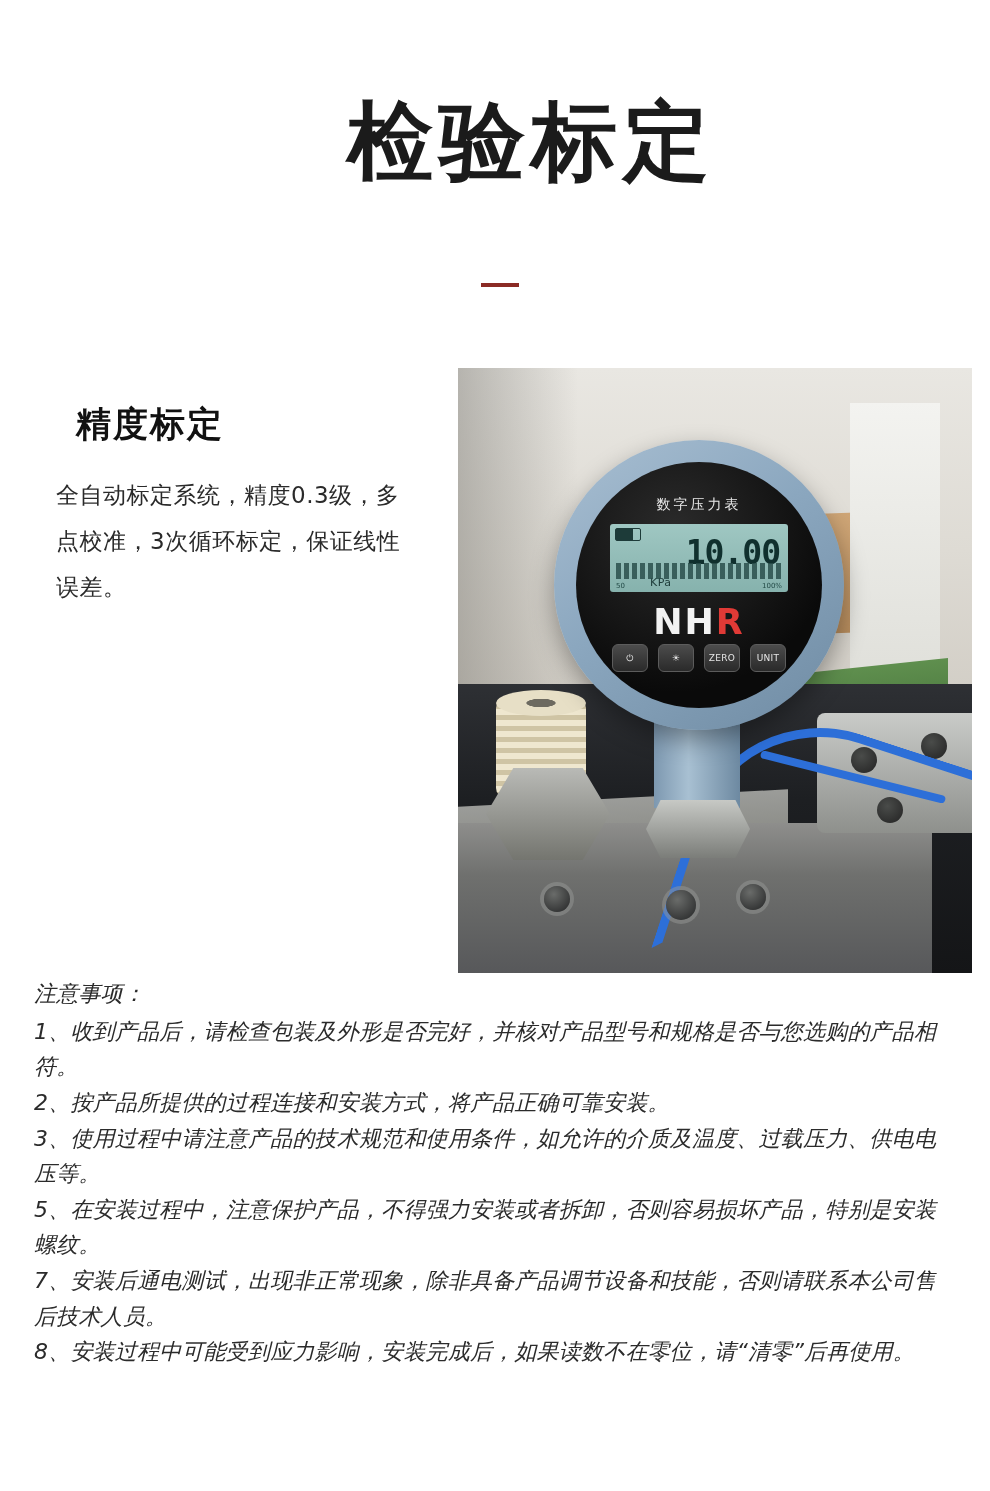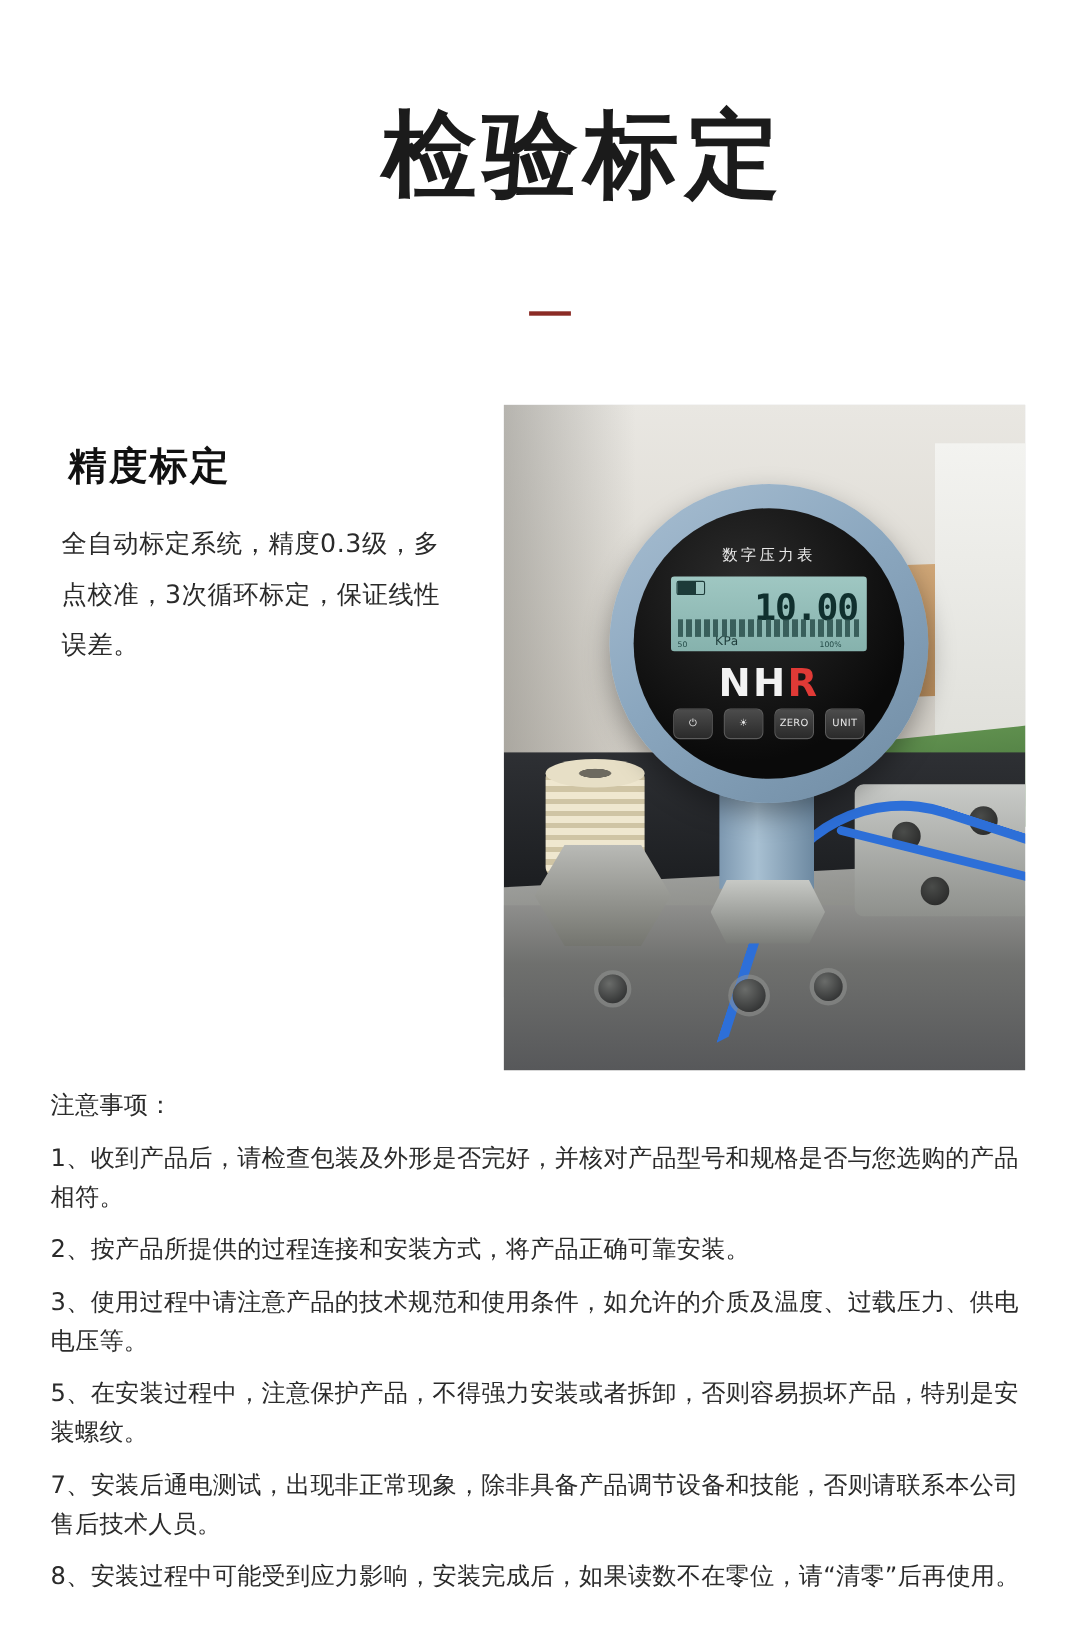--- a/index.html
+++ b/index.html
@@ -47,39 +47,40 @@
     width: 360px;
   }
   .lead-line {
     font-size: 35px;
     font-weight: 700;
     color: #111;
     letter-spacing: 2px;
     line-height: 1.42;
   }
   .lead-line.second {
-    margin-left: 6px;
+    margin-left: 20px;
   }
   .body-copy {
     margin-top: 22px;
     font-size: 23px;
     line-height: 2.0;
     color: #2a2a2a;
     letter-spacing: 0.5px;
   }
 
   
   .photo {
     position: absolute;
     left: 458px;
     top: 368px;
     width: 474px;
     height: 605px;
     overflow: hidden;
     background: #cfd2cf;
+    padding-left: 40px;
   }
   
   .ph-wall {
     position: absolute;
     left: 0; top: 0; right: 0;
     height: 330px;
     background: linear-gradient(180deg,#e9e7e2 0%, #dedbd4 55%, #d2cec6 100%);
   }
   .ph-wall-shadow {
     position: absolute;
@@ -224,21 +225,21 @@
     letter-spacing: -1px;
   }
   .lcd-bar {
     position: absolute;
     left: 6px; bottom: 13px; right: 6px; height: 16px;
     background: repeating-linear-gradient(90deg,#2a4f4c 0 5px, transparent 5px 8px);
     opacity: .85;
   }
   .lcd-scale {
     position: absolute;
-    left: 6px; bottom: 1px; right: 23px; height: 10px;
+    left: 6px; bottom: 1px; right: 6px; height: 10px;
     font-size: 7px; color: #234a47;
     display: flex; justify-content: space-between; align-items: center;
   }
   .gauge-logo {
     position: absolute;
     left: 0; top: 140px; width: 246px;
     text-align: center;
     color: #f2f2f2;
     font-size: 35px;
     font-weight: 800;
@@ -279,21 +280,21 @@
     position: absolute;
     left: 34px;
     top: 976px;
     width: 922px;
     font-size: 22px;
     line-height: 1.62;
     color: #2b2b2b;
     letter-spacing: .2px;
   }
   .notes .note-title { margin-bottom: 2px; }
-  .notes p { margin: 12px; }
+  .notes p { margin: 0; font-style: italic; }
 </style>
 </head>
 <body>
 
 <div class="page-title">检验标定</div>
 <div class="title-rule"></div>
 
 <div class="left-block">
   <div class="lead-line second">精度标定</div>
   <div class="body-copy">全自动标定系统，精度0.3级，多点校准，3次循环标定，保证线性误差。</div>

